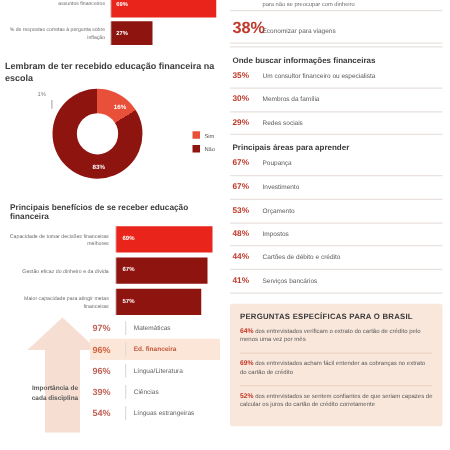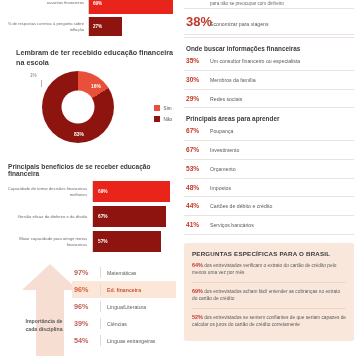--- a/index.html
+++ b/index.html
@@ -57,21 +57,21 @@
   .ben-lab{
     width:92px;text-align:right;padding-right:5px;box-sizing:border-box;
     font-size:4.2px;line-height:1.3;color:#6d6d6d;
     display:flex;align-items:center;justify-content:flex-end;
   }
   .ben-track{flex:1;position:relative;border-left:1px solid #ddd6d2;}
   .ben-bar{height:100%;display:flex;align-items:center;}
   .ben-val{font-size:4.8px;font-weight:bold;color:#fff;padding-left:5px;}
 
   
-  .disc{position:relative;margin-top:10px;height:96px;}
+  .disc{position:relative;height:96px;}
   .arrow{
     position:absolute;left:22px;top:2px;width:56px;height:92px;
   }
   .arrow-head{
     position:absolute;left:0;top:0;width:0;height:0;
     border-left:28px solid transparent;border-right:28px solid transparent;
     border-bottom:26px solid #f6ded2;
   }
   .arrow-body{
     position:absolute;left:14px;top:26px;width:28px;height:66px;background:#f6ded2;
@@ -123,21 +123,21 @@
       <div class="tc-row" style="height:19px;">
         <div class="tc-lab">% de respostas corretas à pergunta sobre inflação</div>
         <div class="tc-axis"></div>
         <div class="tc-bar" style="width:33px;background:#8e1410;">
           <span class="tc-val">27%</span>
         </div>
       </div>
     </div>
 
     <div class="pie-wrap">
-      <div class="sec-title" style="padding-left:16px;margin-top:12px;">Lembram de ter recebido educação financeira na escola</div>
+      <div class="sec-title" style="padding-left:4px;margin-top:12px;">Lembram de ter recebido educação financeira na escola</div>
 
       <div style="position:relative;height:86px;">
         <div class="donut" id="donut" style="background: conic-gradient(rgb(232, 80, 58) 0deg, rgb(232, 80, 58) 58.18deg, rgb(142, 20, 16) 58.18deg, rgb(142, 20, 16) 360deg);">
           <div class="hole"></div>
           <div class="pie-pct-sim">16%</div>
           <div class="pie-pct-nao">83%</div>
           <div class="pie-pct-one">1%</div>
           <div class="pie-tick"></div>
         </div>
 

